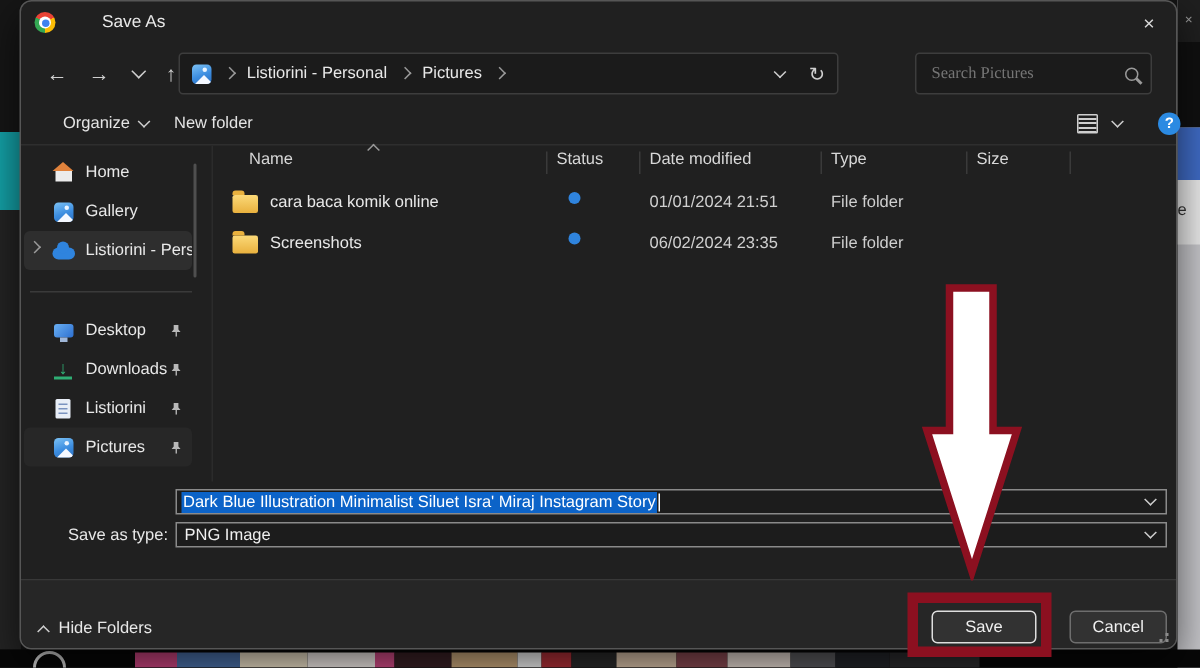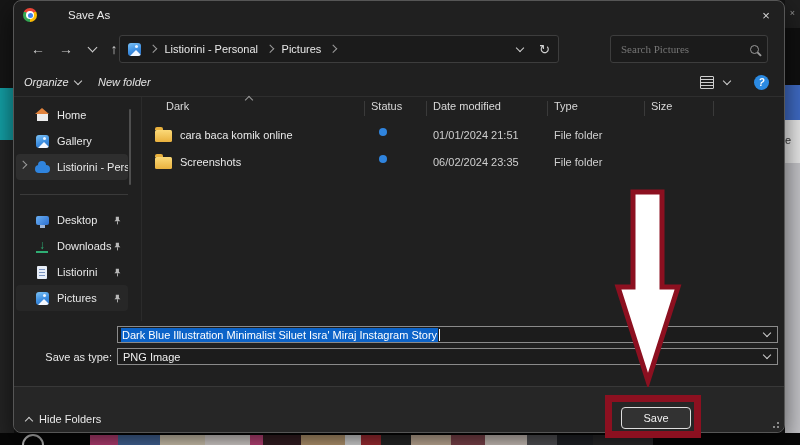--- a/index.html
+++ b/index.html
@@ -62,21 +62,21 @@
   .mag::after{content:"";position:absolute;width:4.5px;height:1.5px;background:#9a9a9a;transform:rotate(45deg);right:-3.5px;bottom:-1.5px;}
 
   
   .pic{width:15px;height:15px;border-radius:3px;position:relative;overflow:hidden;flex:0 0 auto;
        background:linear-gradient(160deg,#7cc2f5 0%,#3c8de0 55%,#2a6fc0 100%);}
   .pic::after{content:"";position:absolute;bottom:-1px;left:1px;border-left:7px solid transparent;border-right:7px solid transparent;border-bottom:7px solid #f4f8ff;}
   .pic::before{content:"";position:absolute;top:2px;right:3px;width:3px;height:3px;border-radius:50%;background:#eaf4ff;}
   .pic.sm{width:13px;height:13px;}
 
   
-  .toolbar{position:absolute;left:0;top:68px;right:0;height:26px;color:#e4e4e4;font-size:11px;font-style:italic;}
+  .toolbar{position:absolute;left:18px;top:68px;right:0;height:26px;color:#e4e4e4;font-size:11px;}
   .tool-item{position:absolute;top:0;height:26px;display:flex;align-items:center;gap:6px;cursor:pointer;}
   .viewicon{width:12px;height:11px;border:1px solid #cfcfcf;border-radius:1px;
             background:repeating-linear-gradient(180deg,transparent 0 1.5px,#cfcfcf 1.5px 3px);}
   .help{width:15px;height:15px;border-radius:50%;background:#2b8ae2;color:#fff;font-size:10px;font-weight:700;
         display:flex;align-items:center;justify-content:center;cursor:pointer;}
   .divider-h{position:absolute;left:0;right:0;top:95px;height:1px;background:#2e2e2e;}
 
   
   .sidebar{position:absolute;left:0;top:96px;width:127px;height:224px;overflow:hidden;}
   .side-item{position:absolute;left:2px;width:112px;height:26px;display:flex;align-items:center;border-radius:4px;cursor:pointer;}
@@ -301,21 +301,21 @@
             <rect x="4.5" y="5.9" width="1" height="3.4" fill="#b8b8b8"></rect>
           </svg>
         </span>
     </div>
     <div class="side-scroll"></div>
   </div>
   <div class="vsplit"></div>
 
   <div class="filelist">
     <i class="chv up sm dim sort-caret" style="left:104px"></i>
-    <span class="hdr-label" style="left:24px">Dark</span>
+    <span class="hdr-label" style="left:24px">Name</span>
     <span class="hdr-div" style="left:222px"></span>
     <span class="hdr-label" style="left:229px">Status</span>
     <span class="hdr-div" style="left:284px"></span>
     <span class="hdr-label" style="left:291px">Date modified</span>
     <span class="hdr-div" style="left:405px"></span>
     <span class="hdr-label" style="left:412px">Type</span>
     <span class="hdr-div" style="left:502px"></span>
     <span class="hdr-label" style="left:509px">Size</span>
     <span class="hdr-div" style="left:571px"></span>
 
@@ -345,19 +345,20 @@
     <span class="plain-text">PNG Image</span>
     <i class="chv down sm"></i>
   </div>
 
   <div class="footband"></div>
   <div class="hidefolders">
     <i class="chv up sm"></i>
     <span>Hide Folders</span>
   </div>
   <div class="btn save">Save</div>
+  <div class="btn cancel">Cancel</div>
   <div class="grip"></div>
 </div>
 
 <div class="anno-rect"></div>
 <svg class="anno-arrow" width="80" height="198" viewBox="0 0 80 198">
   <polygon points="25,3 54,3 54,98 70,98 40,192 10,98 25,98" fill="#ffffff" stroke="#8c1020" stroke-width="5" stroke-linejoin="miter"></polygon>
 </svg>
 
 </body></html>

